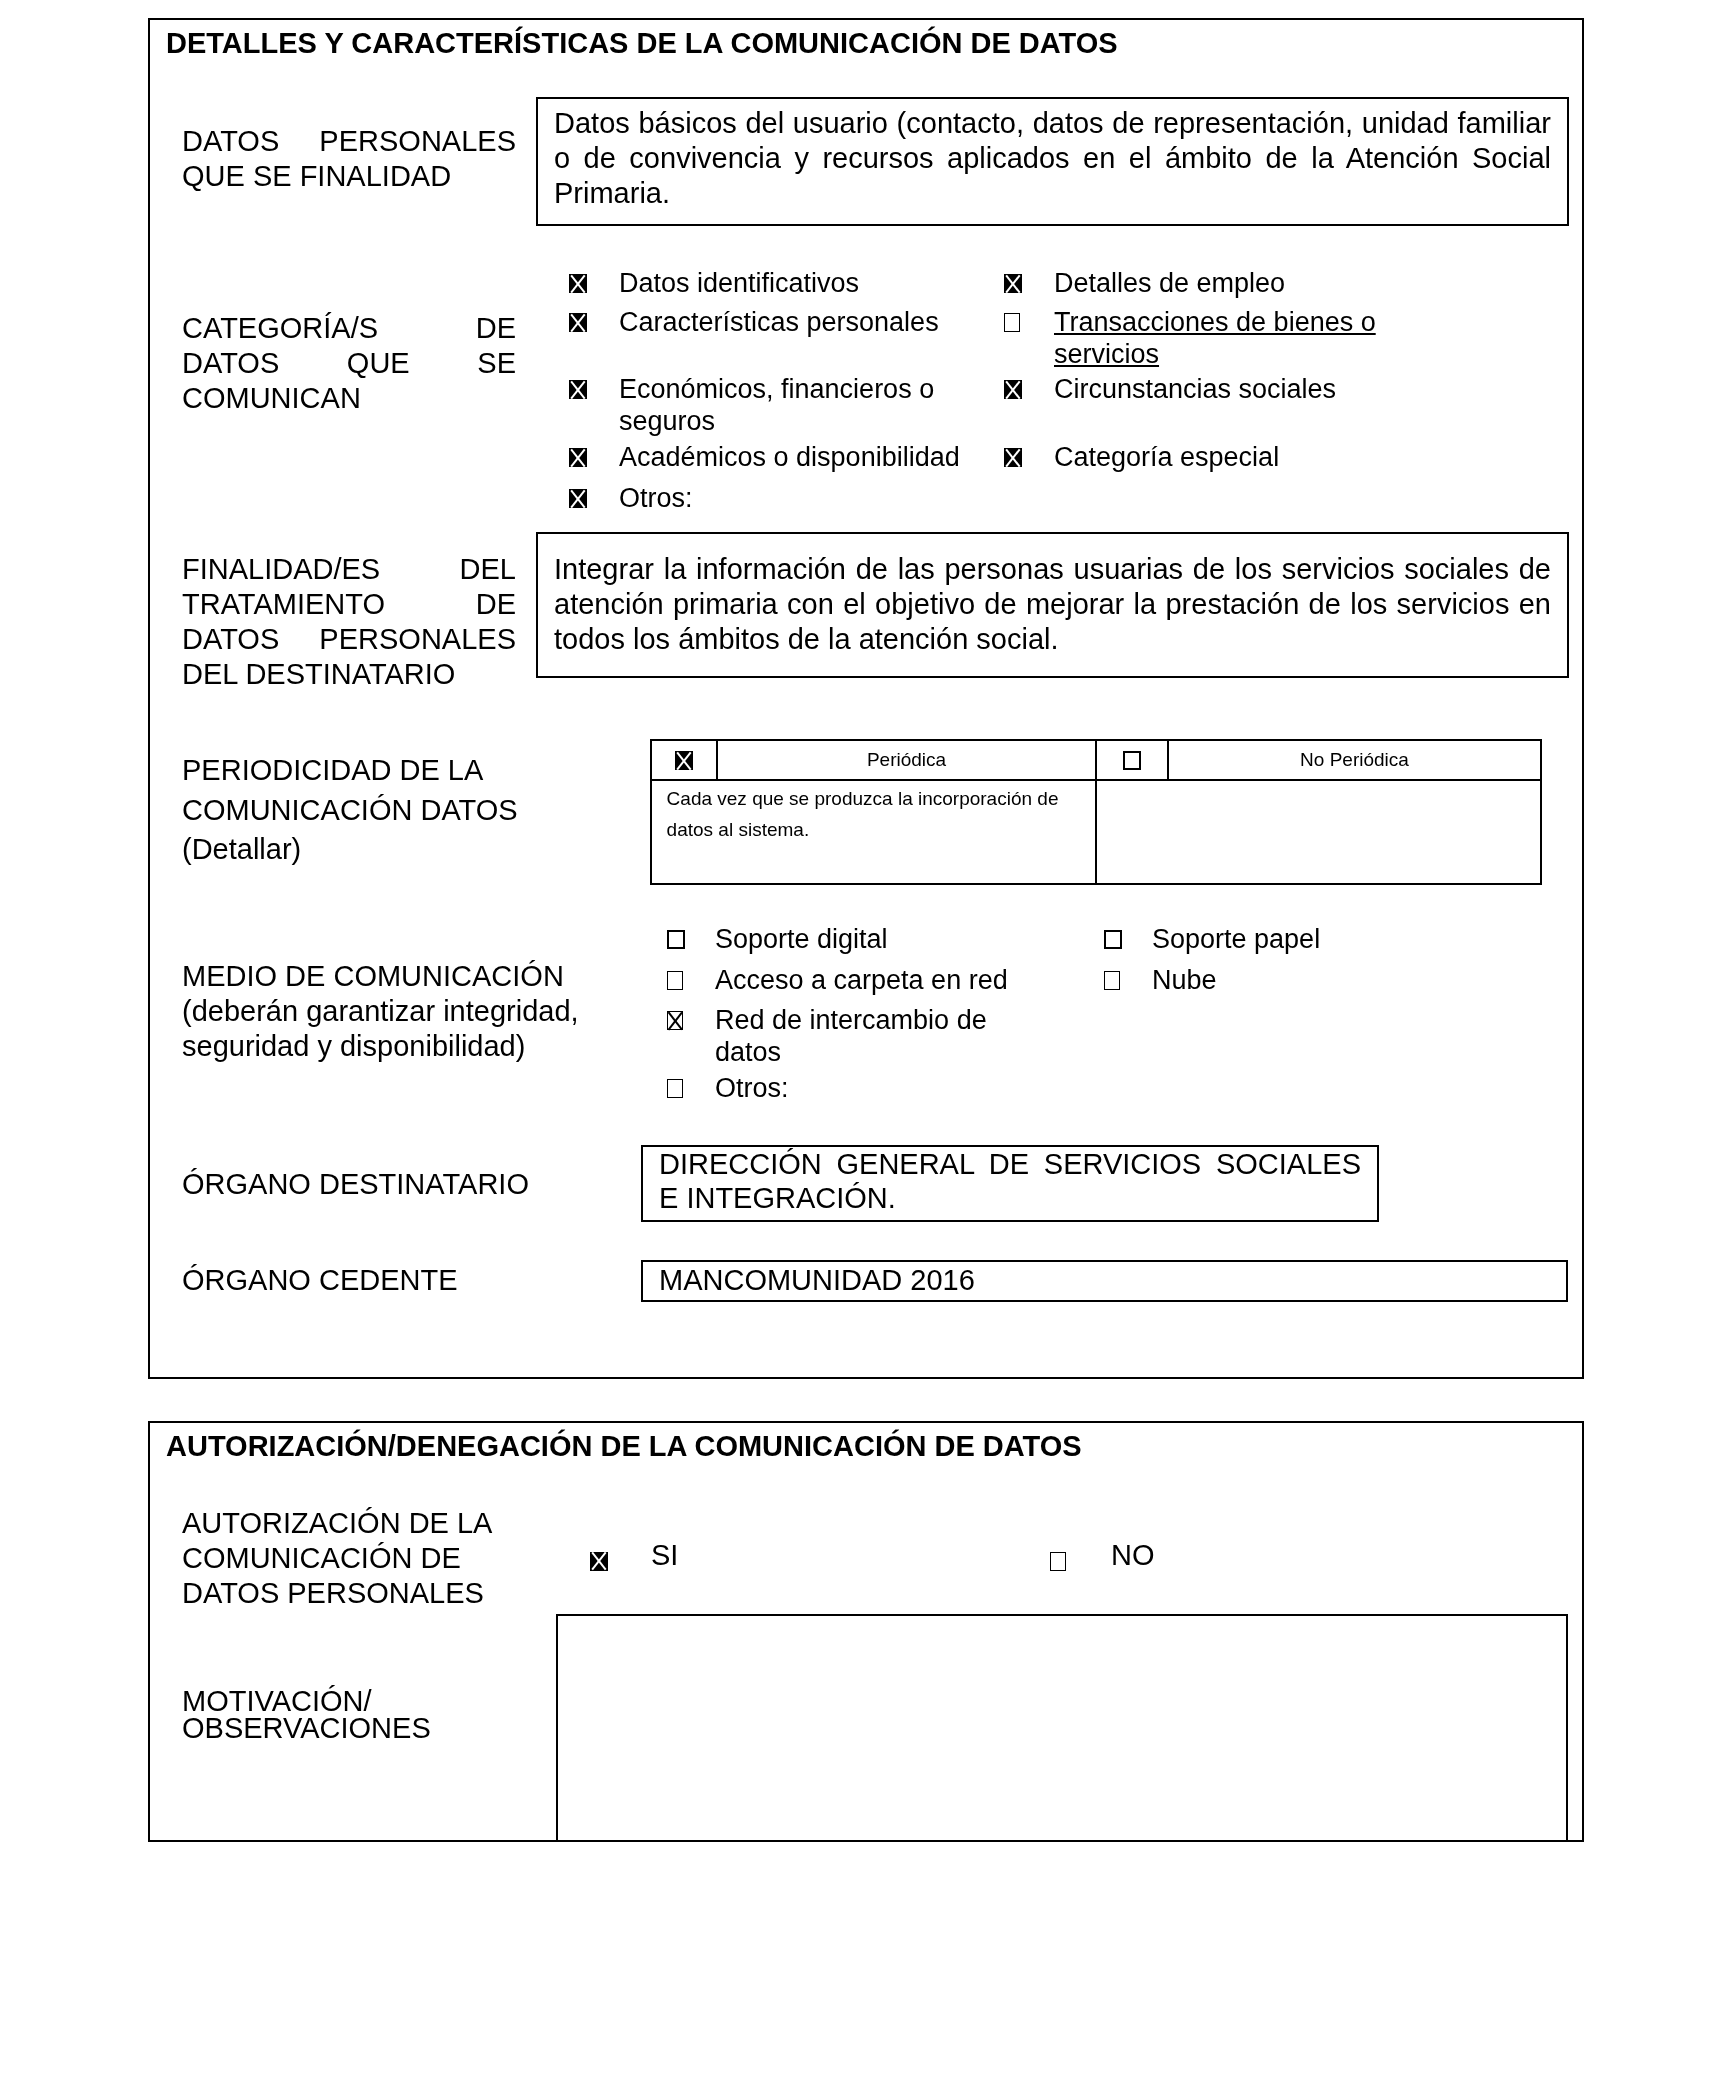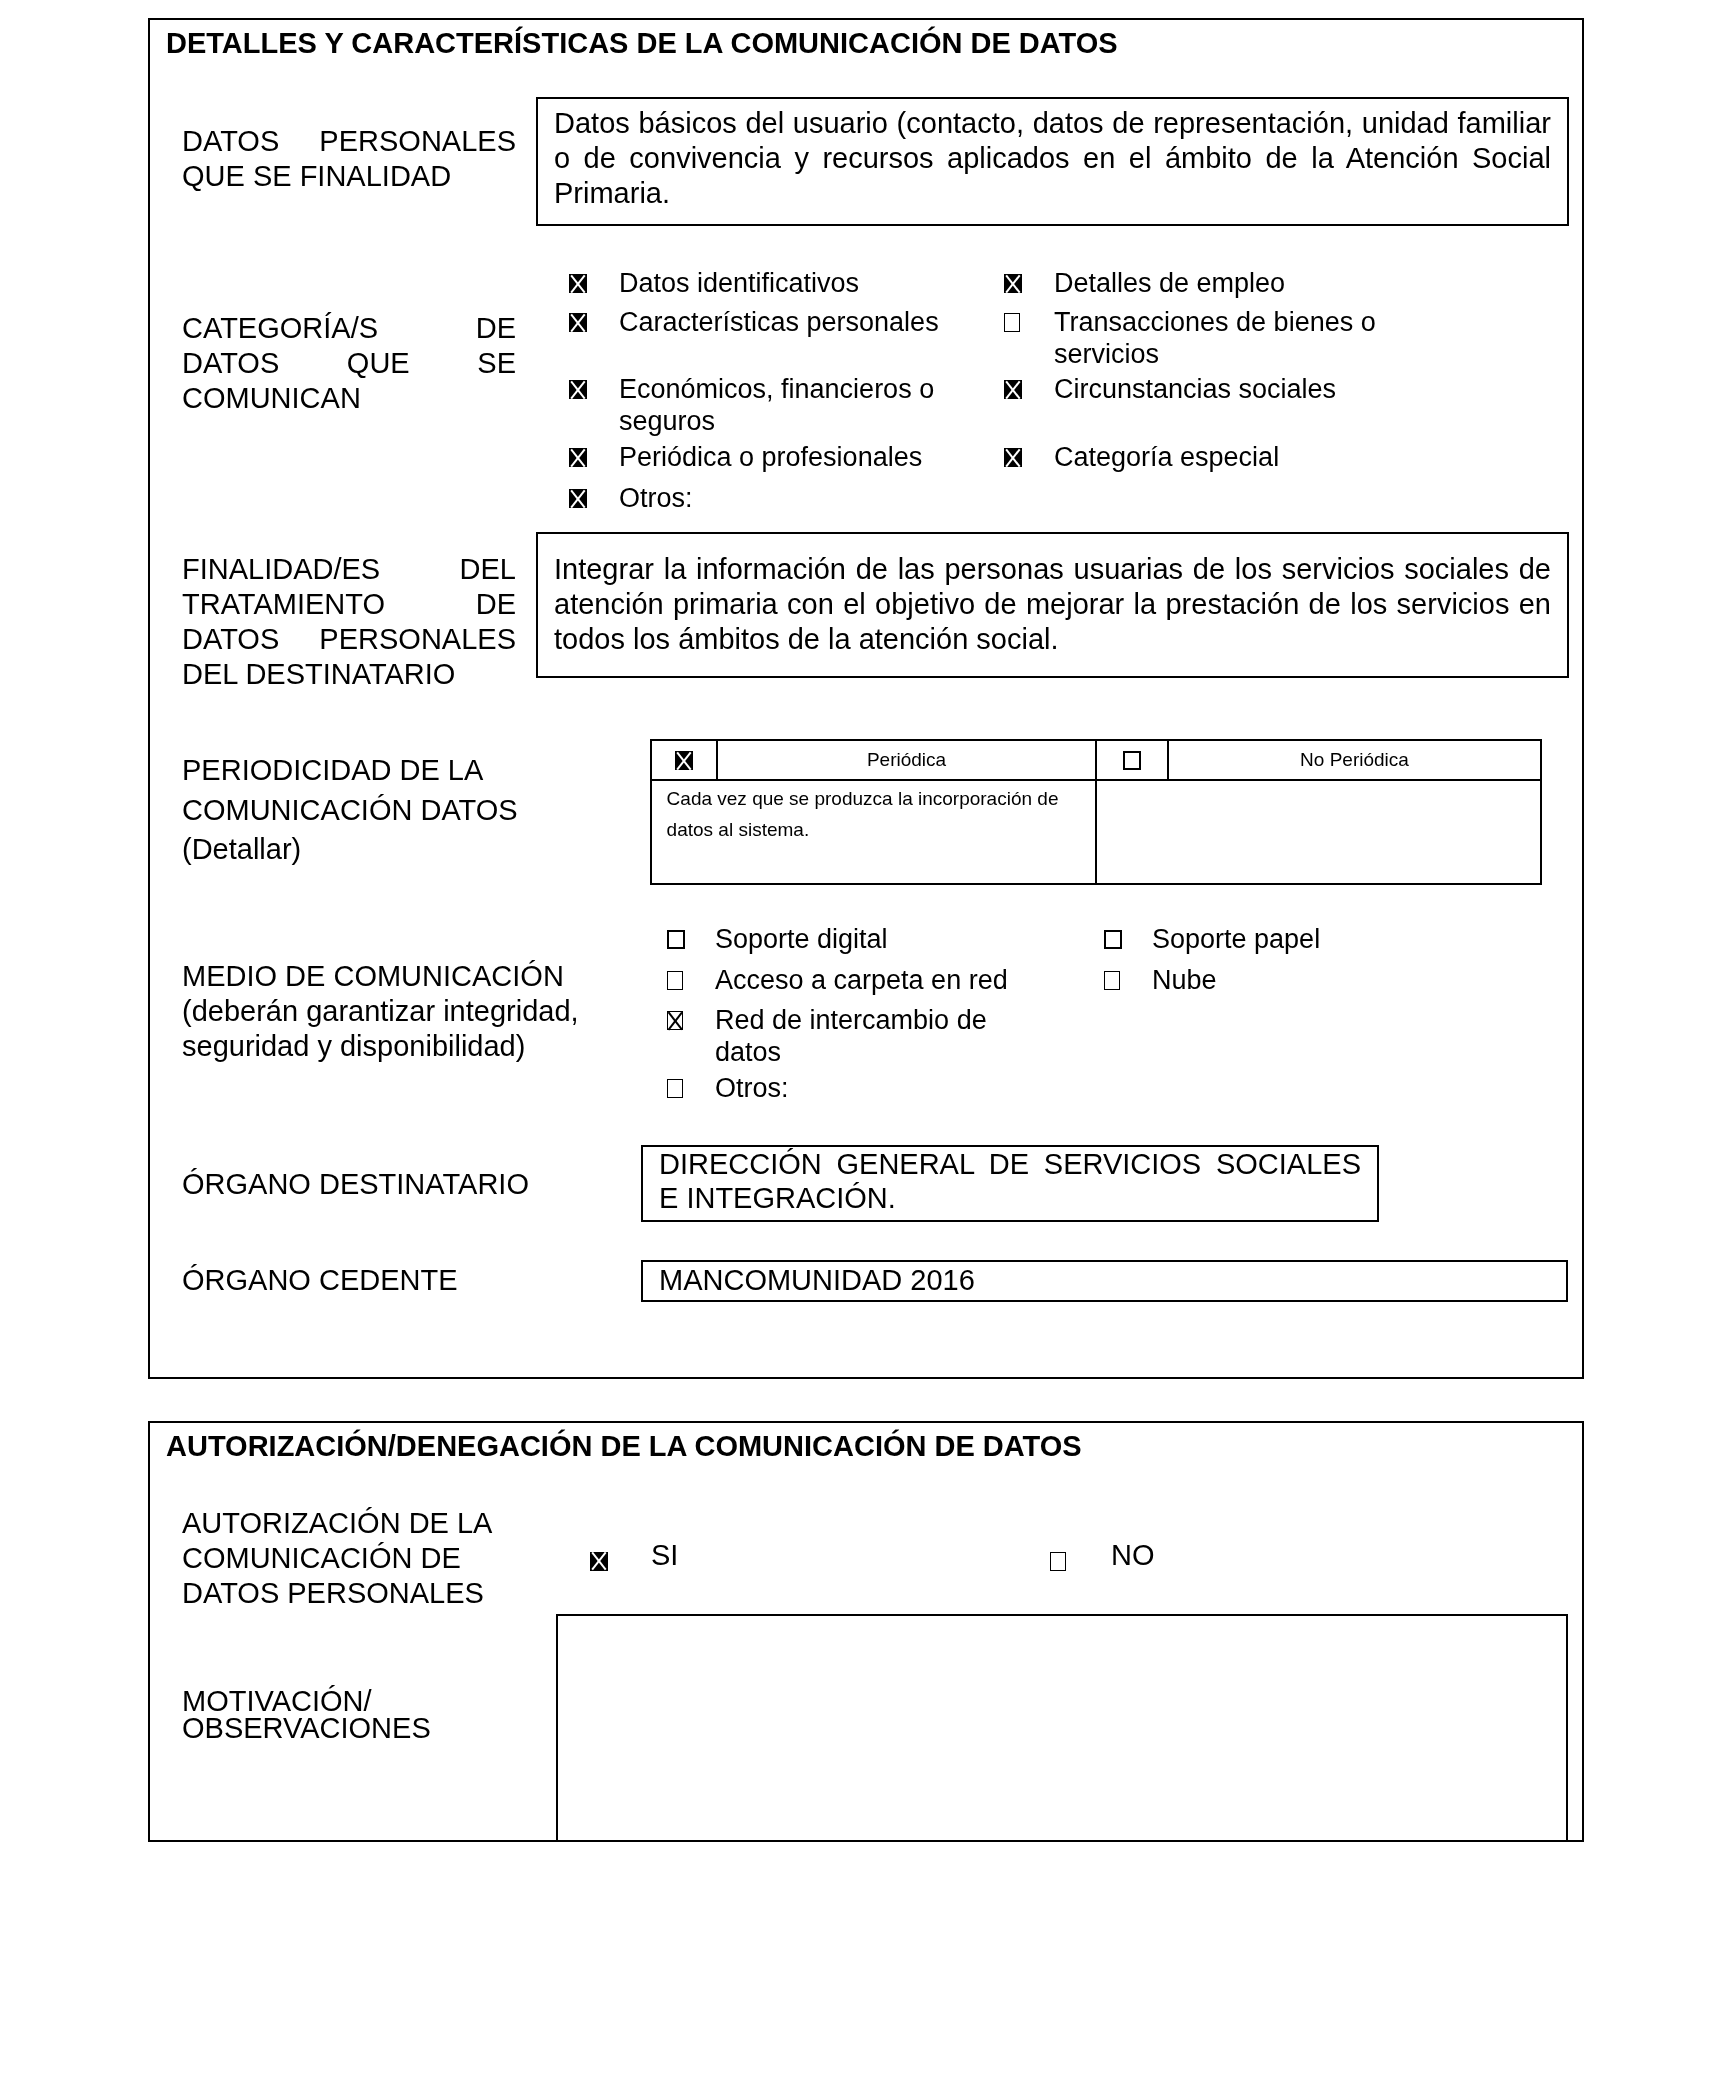--- a/index.html
+++ b/index.html
@@ -79,33 +79,33 @@
   <div class="opt" style="left:854px; top:247px; width:409px;">
     <span class="cb checked heavy"></span>
     <span class="txt">Detalles de empleo</span>
   </div>
   <div class="opt" style="left:419px; top:286px; width:394px;">
     <span class="cb checked heavy"></span>
     <span class="txt">Características personales</span>
   </div>
   <div class="opt" style="left:854px; top:286px; width:380px;">
     <span class="cb thin"></span>
-    <span class="txt" style="width:336px;">Transacciones de bienes o servicios</span>
+    <span class="txt" style="width:336px;text-decoration:underline;">Transacciones de bienes o servicios</span>
   </div>
   <div class="opt" style="left:419px; top:353px; width:394px;">
     <span class="cb checked heavy"></span>
     <span class="txt" style="width:343px;">Económicos, financieros o seguros</span>
   </div>
   <div class="opt" style="left:854px; top:353px; width:409px;">
     <span class="cb checked heavy"></span>
     <span class="txt">Circunstancias sociales</span>
   </div>
   <div class="opt" style="left:419px; top:421px; width:409px;">
     <span class="cb checked heavy"></span>
-    <span class="txt">Periódica o profesionales</span>
+    <span class="txt">Académicos o disponibilidad</span>
   </div>
   <div class="opt" style="left:854px; top:421px; width:409px;">
     <span class="cb checked heavy"></span>
     <span class="txt">Categoría especial</span>
   </div>
   <div class="opt" style="left:419px; top:462px; width:394px;">
     <span class="cb checked heavy"></span>
     <span class="txt">Otros:</span>
   </div>
 

